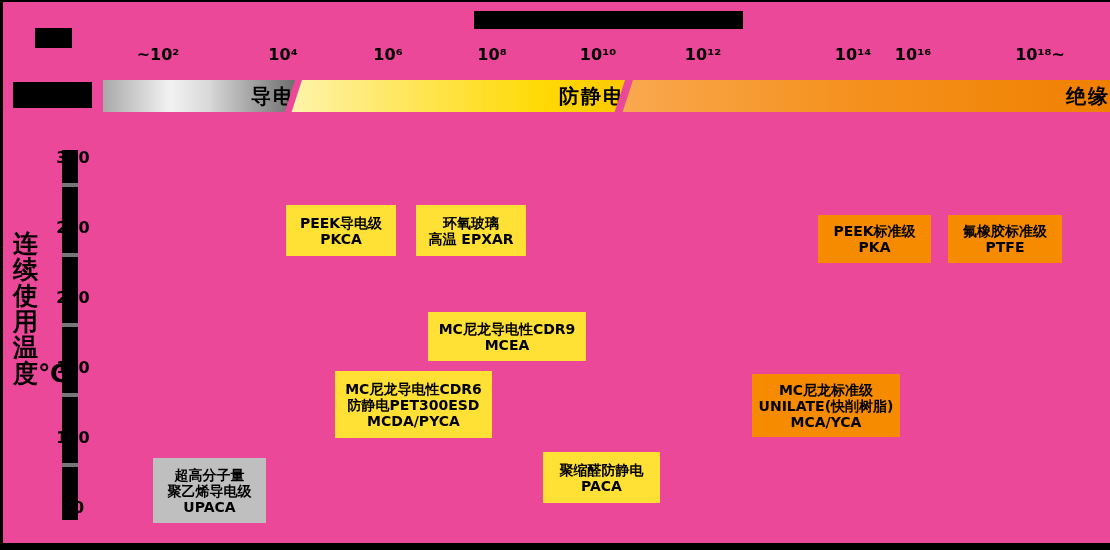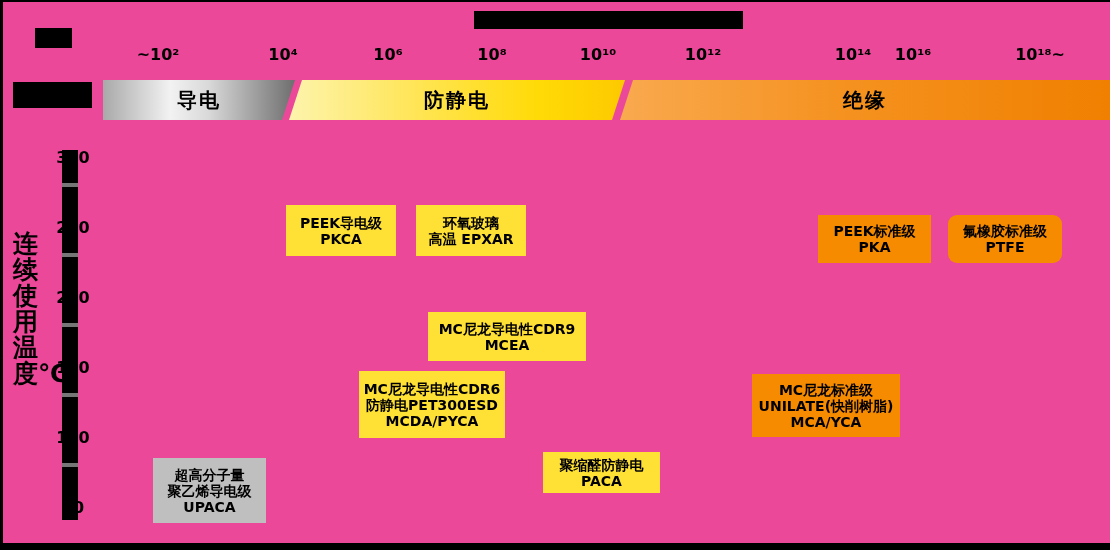--- a/index.html
+++ b/index.html
@@ -23,22 +23,22 @@
   
   .xtick{
     position:absolute;top:45px;transform:translateX(-50%);
     font-size:16px;font-weight:bold;white-space:nowrap;
   }
   .xt1{left:158px}.xt2{left:283px}.xt3{left:388px}.xt4{left:492px}.xt5{left:598px}
   .xt6{left:703px}.xt7{left:853px}.xt8{left:913px}.xt9{left:1040px}
 
   
   .band{
-    position:absolute;top:80px;height:40px;display:flex;align-items:center;
-    justify-content:center;font-size:20px;font-weight:bold;letter-spacing:2px;
+    position:absolute;top:80px;height:32px;display:flex;align-items:center;
+    justify-content:flex-end;font-size:20px;font-weight:bold;letter-spacing:2px;
   }
   .band-conductive{
     left:103px;width:192px;
     background:linear-gradient(90deg,#a9a9a9 0%,#f2f2f2 35%,#d9d9d9 55%,#6e6e6e 100%);
     clip-path:polygon(0 0,192px 0,179px 40px,0 40px);
   }
   .band-antistatic{
     left:289px;width:336px;
     background:linear-gradient(90deg,#fdf4ad 0%,#ffe65c 35%,#ffda05 75%,#fdc900 100%);
     clip-path:polygon(13px 0,336px 0,323px 40px,0 40px);
@@ -70,24 +70,24 @@
     position:absolute;display:flex;align-items:center;justify-content:center;
     text-align:center;font-size:14px;font-weight:bold;line-height:16px;
     white-space:pre-line;
   }
   .mat-gray{background:#bfbfbf;}
   .mat-yellow{background:#ffe135;}
   .mat-orange{background:#f78b00;}
   .m1{left:286px;top:205px;width:110px;height:51px;}
   .m2{left:416px;top:205px;width:110px;height:51px;}
   .m3{left:428px;top:312px;width:158px;height:49px;}
-  .m4{left:335px;top:371px;width:146px;height:67px;margin-left:24px;}
-  .m5{left:543px;top:452px;width:117px;height:41px;}
+  .m4{left:335px;top:371px;width:157px;height:67px;}
+  .m5{left:543px;top:452px;width:117px;height:51px;}
   .m6{left:818px;top:215px;width:113px;height:48px;}
-  .m7{left:948px;top:215px;width:114px;height:48px;border-radius:9px;}
+  .m7{left:948px;top:215px;width:114px;height:48px;}
   .m8{left:752px;top:374px;width:148px;height:63px;}
   .m9{left:110px;top:370px;width:113px;height:65px;}
   .m10{left:153px;top:458px;width:113px;height:65px;}
 </style>
 </head>
 <body>
 
 <div class="stage">
 
   <div class="redact redact-title"></div>

